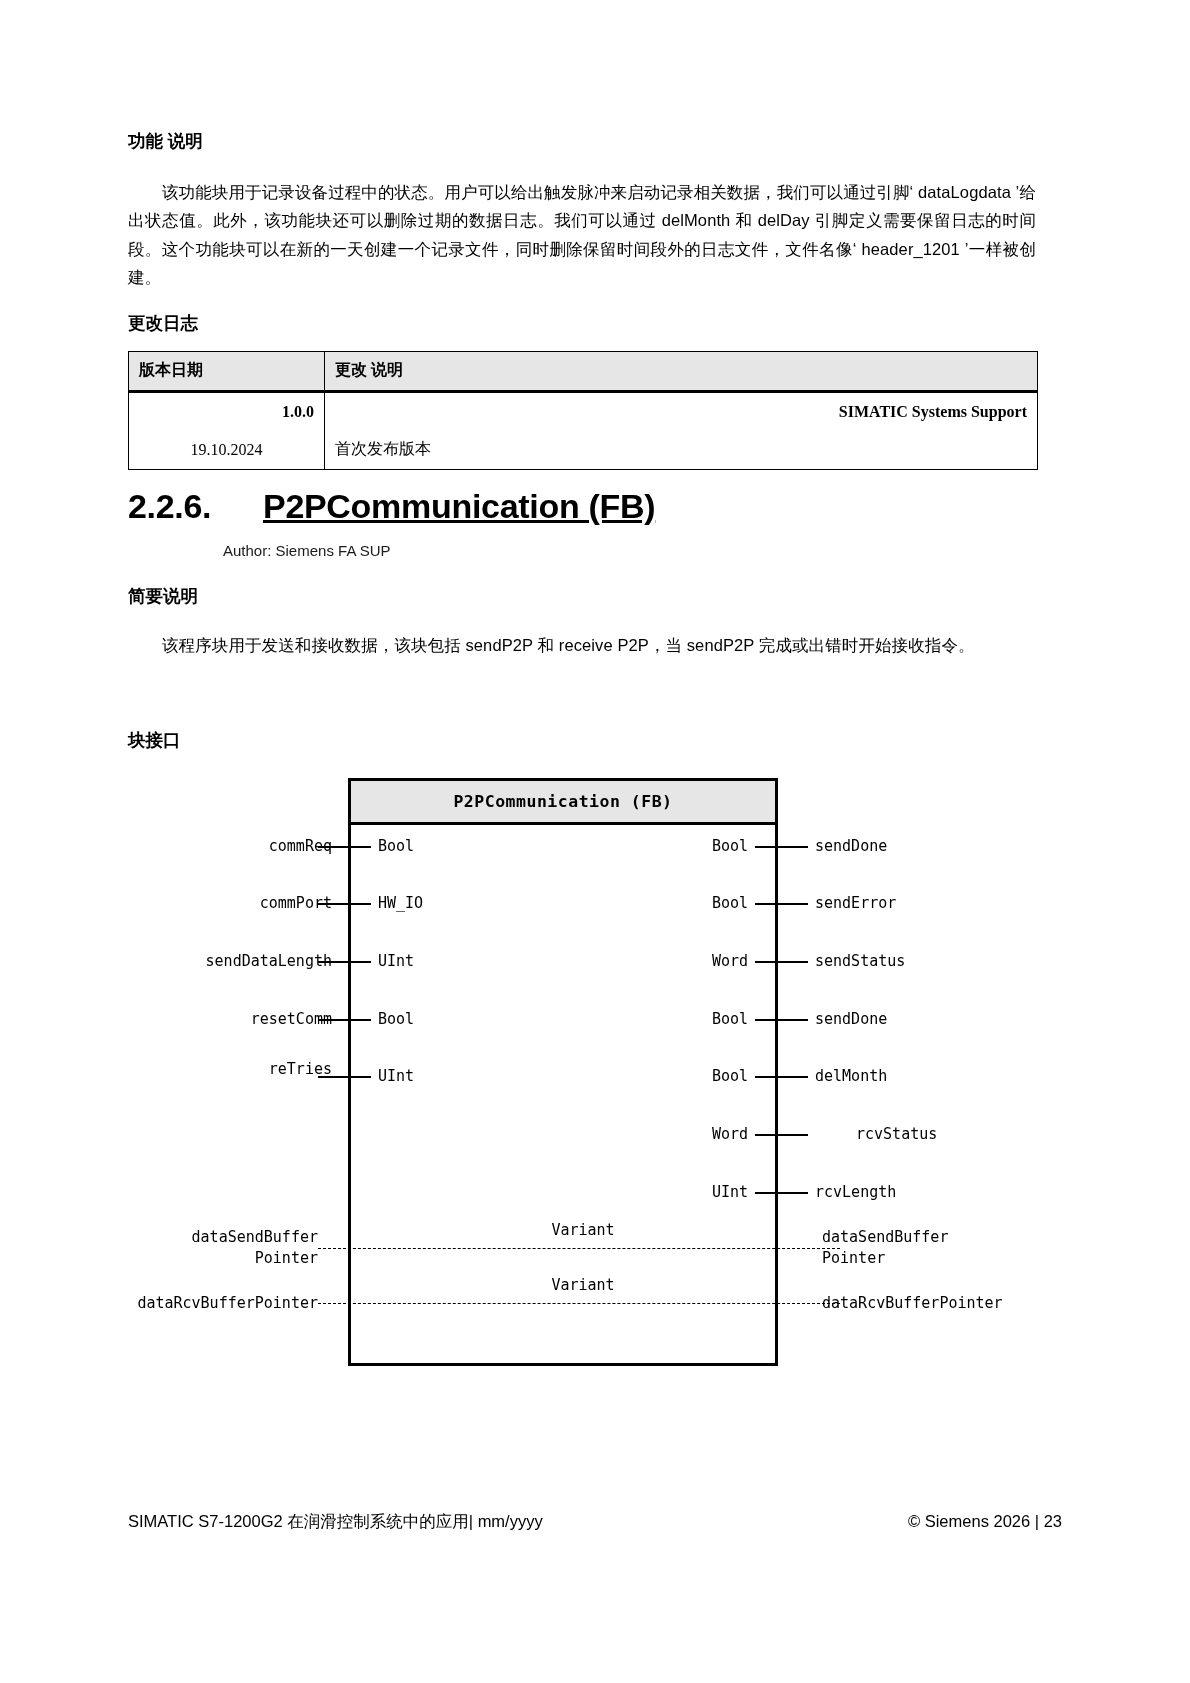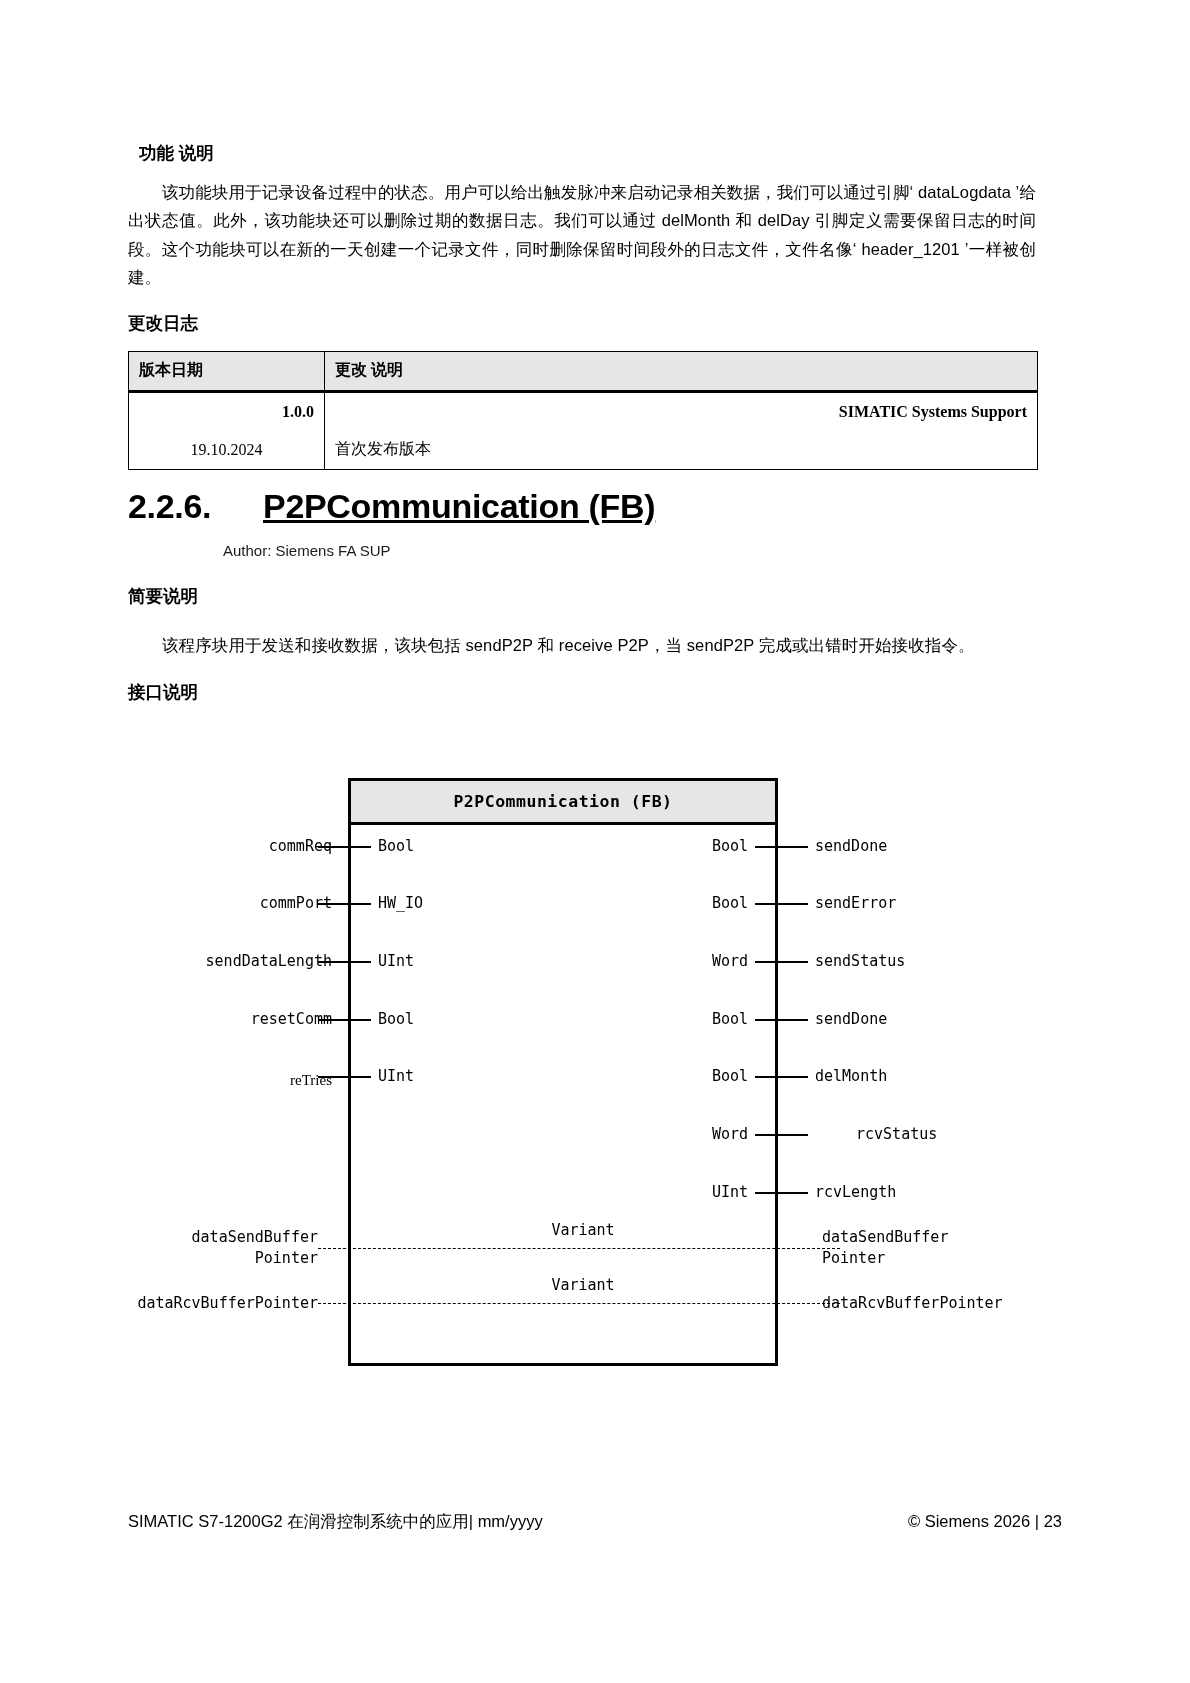--- a/index.html
+++ b/index.html
@@ -215,21 +215,21 @@
     align-items: baseline;
     font-size: 16.5px;
   }
   .footer .right { font-weight: normal; }
 </style>
 </head>
 <body>
 
 <div class="page">
 
-  <div style="position:absolute; left:128px; top:142px; width:910px;margin-left:11px;">
+  <div style="position:absolute; left:128px; top:130px; width:910px;">
     <h2 class="h-bold">功能 说明</h2>
   </div>
 
   <div style="position:absolute; left:128px; top:178px; width:908px;">
     <p class="body-para indent">该功能块用于记录设备过程中的状态。用户可以给出触发脉冲来启动记录相关数据，我们可以通过引脚‘ dataLogdata ’给出状态值。此外，该功能块还可以删除过期的数据日志。我们可以通过 delMonth 和 delDay 引脚定义需要保留日志的时间段。这个功能块可以在新的一天创建一个记录文件，同时删除保留时间段外的日志文件，文件名像‘ header_1201 ’一样被创建。</p>
   </div>
 
   <div style="position:absolute; left:128px; top:312px; width:910px;">
     <h2 class="h-bold">更改日志</h2>
 
@@ -260,24 +260,24 @@
     <h2 class="h-bold">简要说明</h2>
   </div>
 
   <div style="position:absolute; left:128px; top:542px; width:910px;">
     <p class="author">Author: Siemens FA SUP</p>
   </div>
   <div style="position:absolute; left:128px; top:631px; width:908px;">
     <p class="body-para indent">该程序块用于发送和接收数据，该块包括 sendP2P 和 receive P2P，当 sendP2P 完成或出错时开始接收指令。</p>
   </div>
 
-  <div style="position:absolute; left:128px; top:681px; width:910px;">
-    <h2 class="h-bold">接口说明</h2>
-  </div>
-
+
+  <div style="position:absolute; left:128px; top:729px; width:910px;">
+    <h2 class="h-bold">块接口</h2>
+  </div>
 
   <div class="diagram-wrap" style="position:absolute; left:110px; top:760px;">
 
     <div class="fb-box">
       <div class="fb-title">P2PCommunication (FB)</div>
     </div>
 
     <div>
       <div class="pin pin-l-name" style="top:58px;">commReq</div>
       <div class="pin-l-stub" style="top:68px;"></div>
@@ -300,21 +300,21 @@
     </div>
 
     <div>
       <div class="pin pin-l-name" style="top:231px;">resetComm</div>
       <div class="pin-l-stub" style="top:241px;"></div>
       <div class="pin-l-stub2" style="top:241px;"></div>
       <div class="pin pin-l-type" style="top:231px;">Bool</div>
     </div>
 
     <div>
-      <div class="pin pin-l-name" style="top:292px;font-family:Liberation Serif, serif;">reTries</div>
+      <div class="pin pin-l-name" style="top:281px;">reTries</div>
       <div class="pin-l-stub" style="top:298px;"></div>
       <div class="pin-l-stub2" style="top:298px;"></div>
       <div class="pin pin-l-type" style="top:288px;">UInt</div>
     </div>
 
     <div>
       <div class="pin pin-r-type" style="top:58px;">Bool</div>
       <div class="pin-r-stub" style="top:68px;"></div>
       <div class="pin-r-stub2" style="top:68px;"></div>
       <div class="pin pin-r-name" style="top:58px;">sendDone</div>

